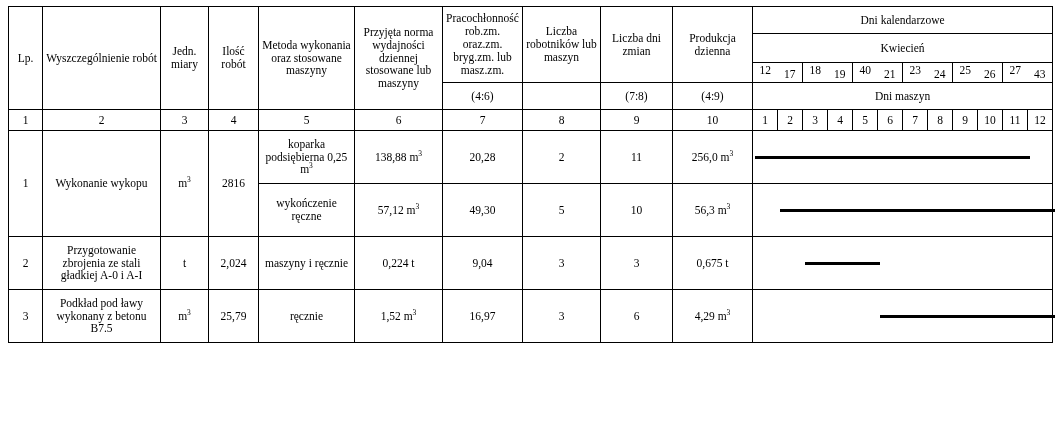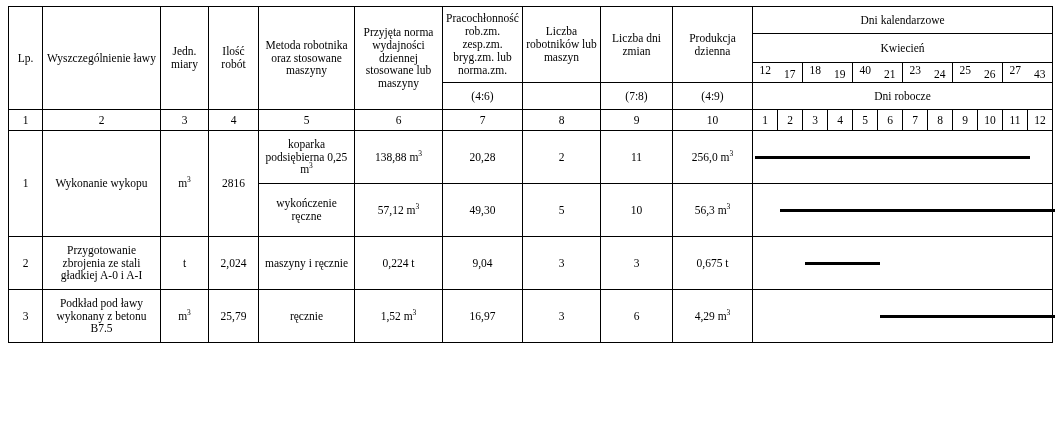--- a/index.html
+++ b/index.html
@@ -87,26 +87,26 @@
       <col style="width:25px">
       <col style="width:25px">
       <col style="width:25px">
       <col style="width:25px">
       <col style="width:25px">
     </colgroup>
 
     <tbody>
         <tr>
       <td rowspan="4" class="hdr-cell">Lp.</td>
-      <td rowspan="4" class="hdr-cell">Wyszczególnienie ławy</td>
+      <td rowspan="4" class="hdr-cell">Wyszczególnienie robót</td>
       <td rowspan="4" class="hdr-cell">Jedn. miary</td>
       <td rowspan="4" class="hdr-cell">Ilość robót</td>
-      <td rowspan="4" class="hdr-cell">Metoda robotnika oraz stosowane maszyny</td>
+      <td rowspan="4" class="hdr-cell">Metoda wykonania oraz stosowane maszyny</td>
       <td rowspan="4" class="hdr-cell">Przyjęta norma wydajności dziennej stosowane lub maszyny</td>
-      <td rowspan="3" class="hdr-cell">Pracochłonność rob.zm. zesp.zm. bryg.zm. lub norma.zm.</td>
+      <td rowspan="3" class="hdr-cell">Pracochłonność rob.zm. oraz.zm. bryg.zm. lub masz.zm.</td>
       <td rowspan="3" class="hdr-cell">Liczba robotników lub maszyn</td>
       <td rowspan="3" class="hdr-cell">Liczba dni zmian</td>
       <td rowspan="3" class="hdr-cell">Produkcja dzienna</td>
       <td colspan="12" class="hdr-cell" style="height:24px">Dni kalendarzowe</td>
     </tr>
 
     <tr>
       <td colspan="12" class="hdr-cell kw-label" style="height:26px">Kwiecień</td>
     </tr>
 
@@ -123,21 +123,21 @@
       <td class="nob-left" style="vertical-align:bottom">26</td>
       <td class="nob-right" style="vertical-align:top">27</td>
       <td class="nob-left" style="vertical-align:bottom">43</td>
     </tr>
 
     <tr>
       <td class="hdr-cell nob-top" style="height:24px">(4:6)</td>
       <td class="hdr-cell nob-top"></td>
       <td class="hdr-cell nob-top">(7:8)</td>
       <td class="hdr-cell nob-top">(4:9)</td>
-      <td colspan="12" class="hdr-cell dr-label">Dni robocze</td>
+      <td colspan="12" class="hdr-cell dr-label">Dni maszyn</td>
     </tr>
 
     <tr>
       <td style="height:18px">1</td>
       <td>2</td>
       <td>3</td>
       <td>4</td>
       <td>5</td>
       <td>6</td>
       <td>7</td>

